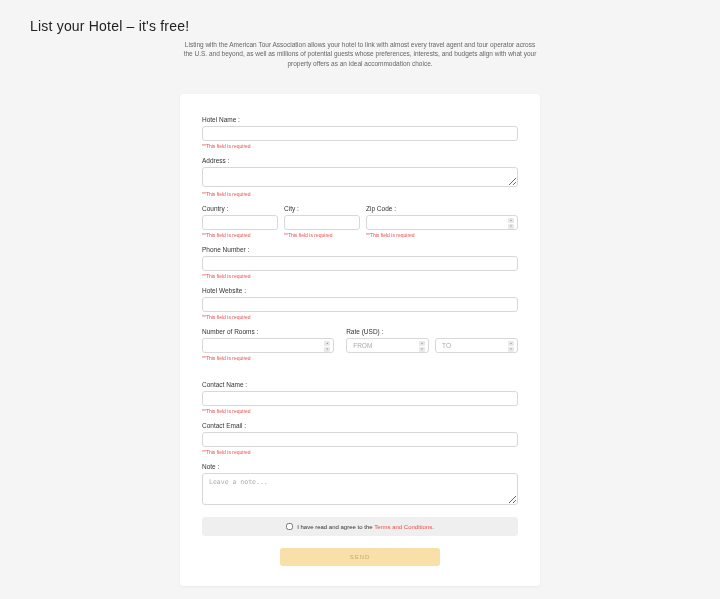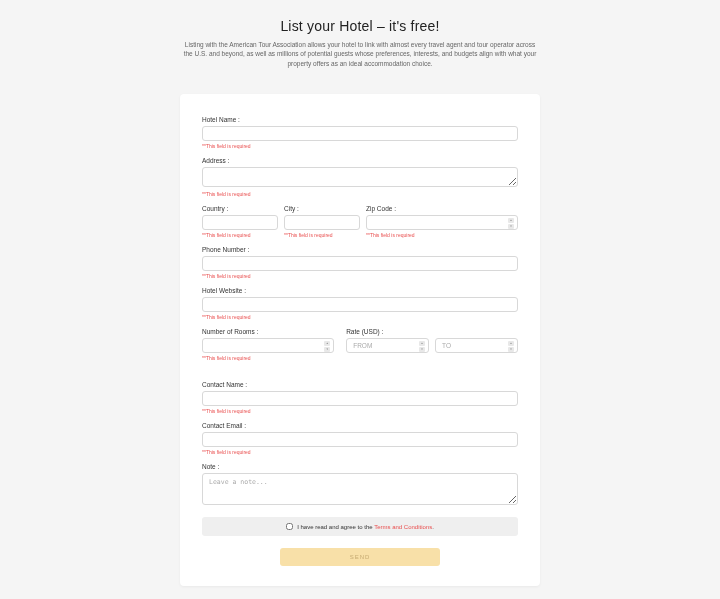--- a/index.html
+++ b/index.html
@@ -5,21 +5,20 @@
 * { box-sizing: border-box; margin: 0; padding: 0; }
 body {
   font-family: -apple-system, BlinkMacSystemFont, "Segoe UI", Arial, sans-serif;
   background: #f5f5f5;
   width: 720px;
   color: #333;
   font-size: 8px;
 }
 .page { padding: 18px 30px 30px; }
 .heading {
-  text-align: center;
   font-size: 14px;
   font-weight: 500;
   color: #222;
   margin-bottom: 6px;
   letter-spacing: 0.2px;
 }
 .subtitle {
   text-align: center;
   font-size: 6.5px;
   line-height: 1.45;

